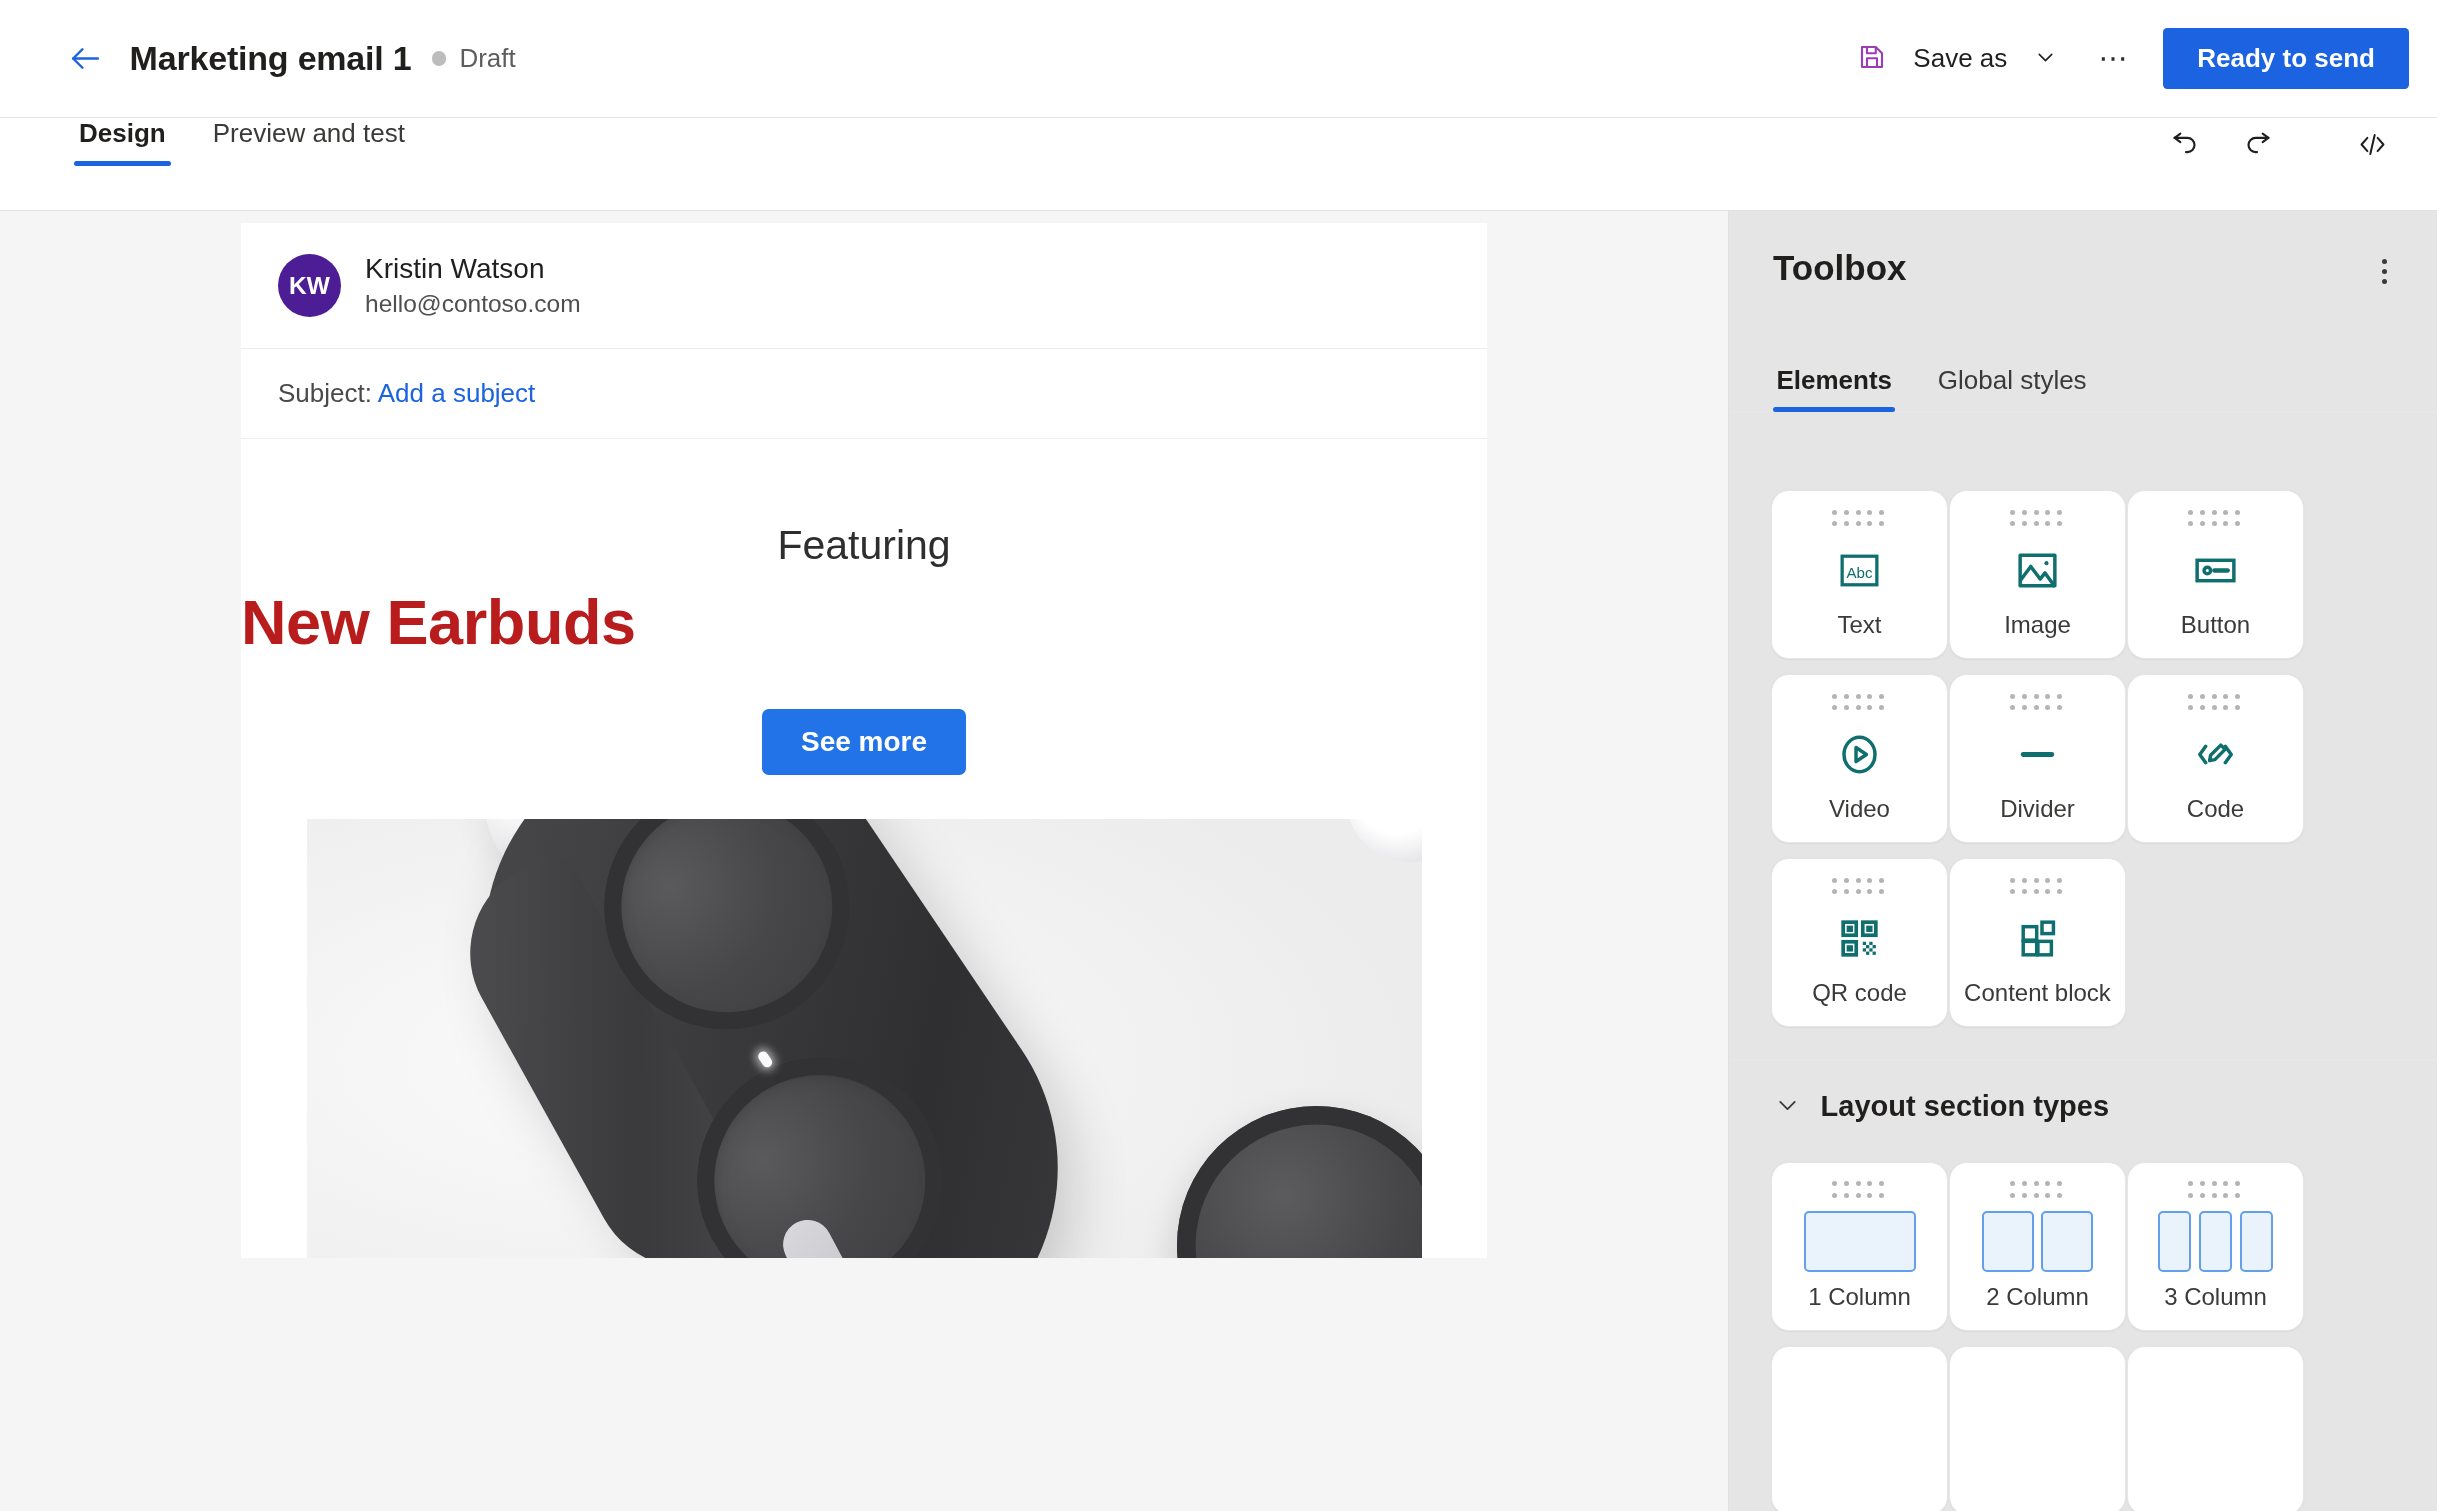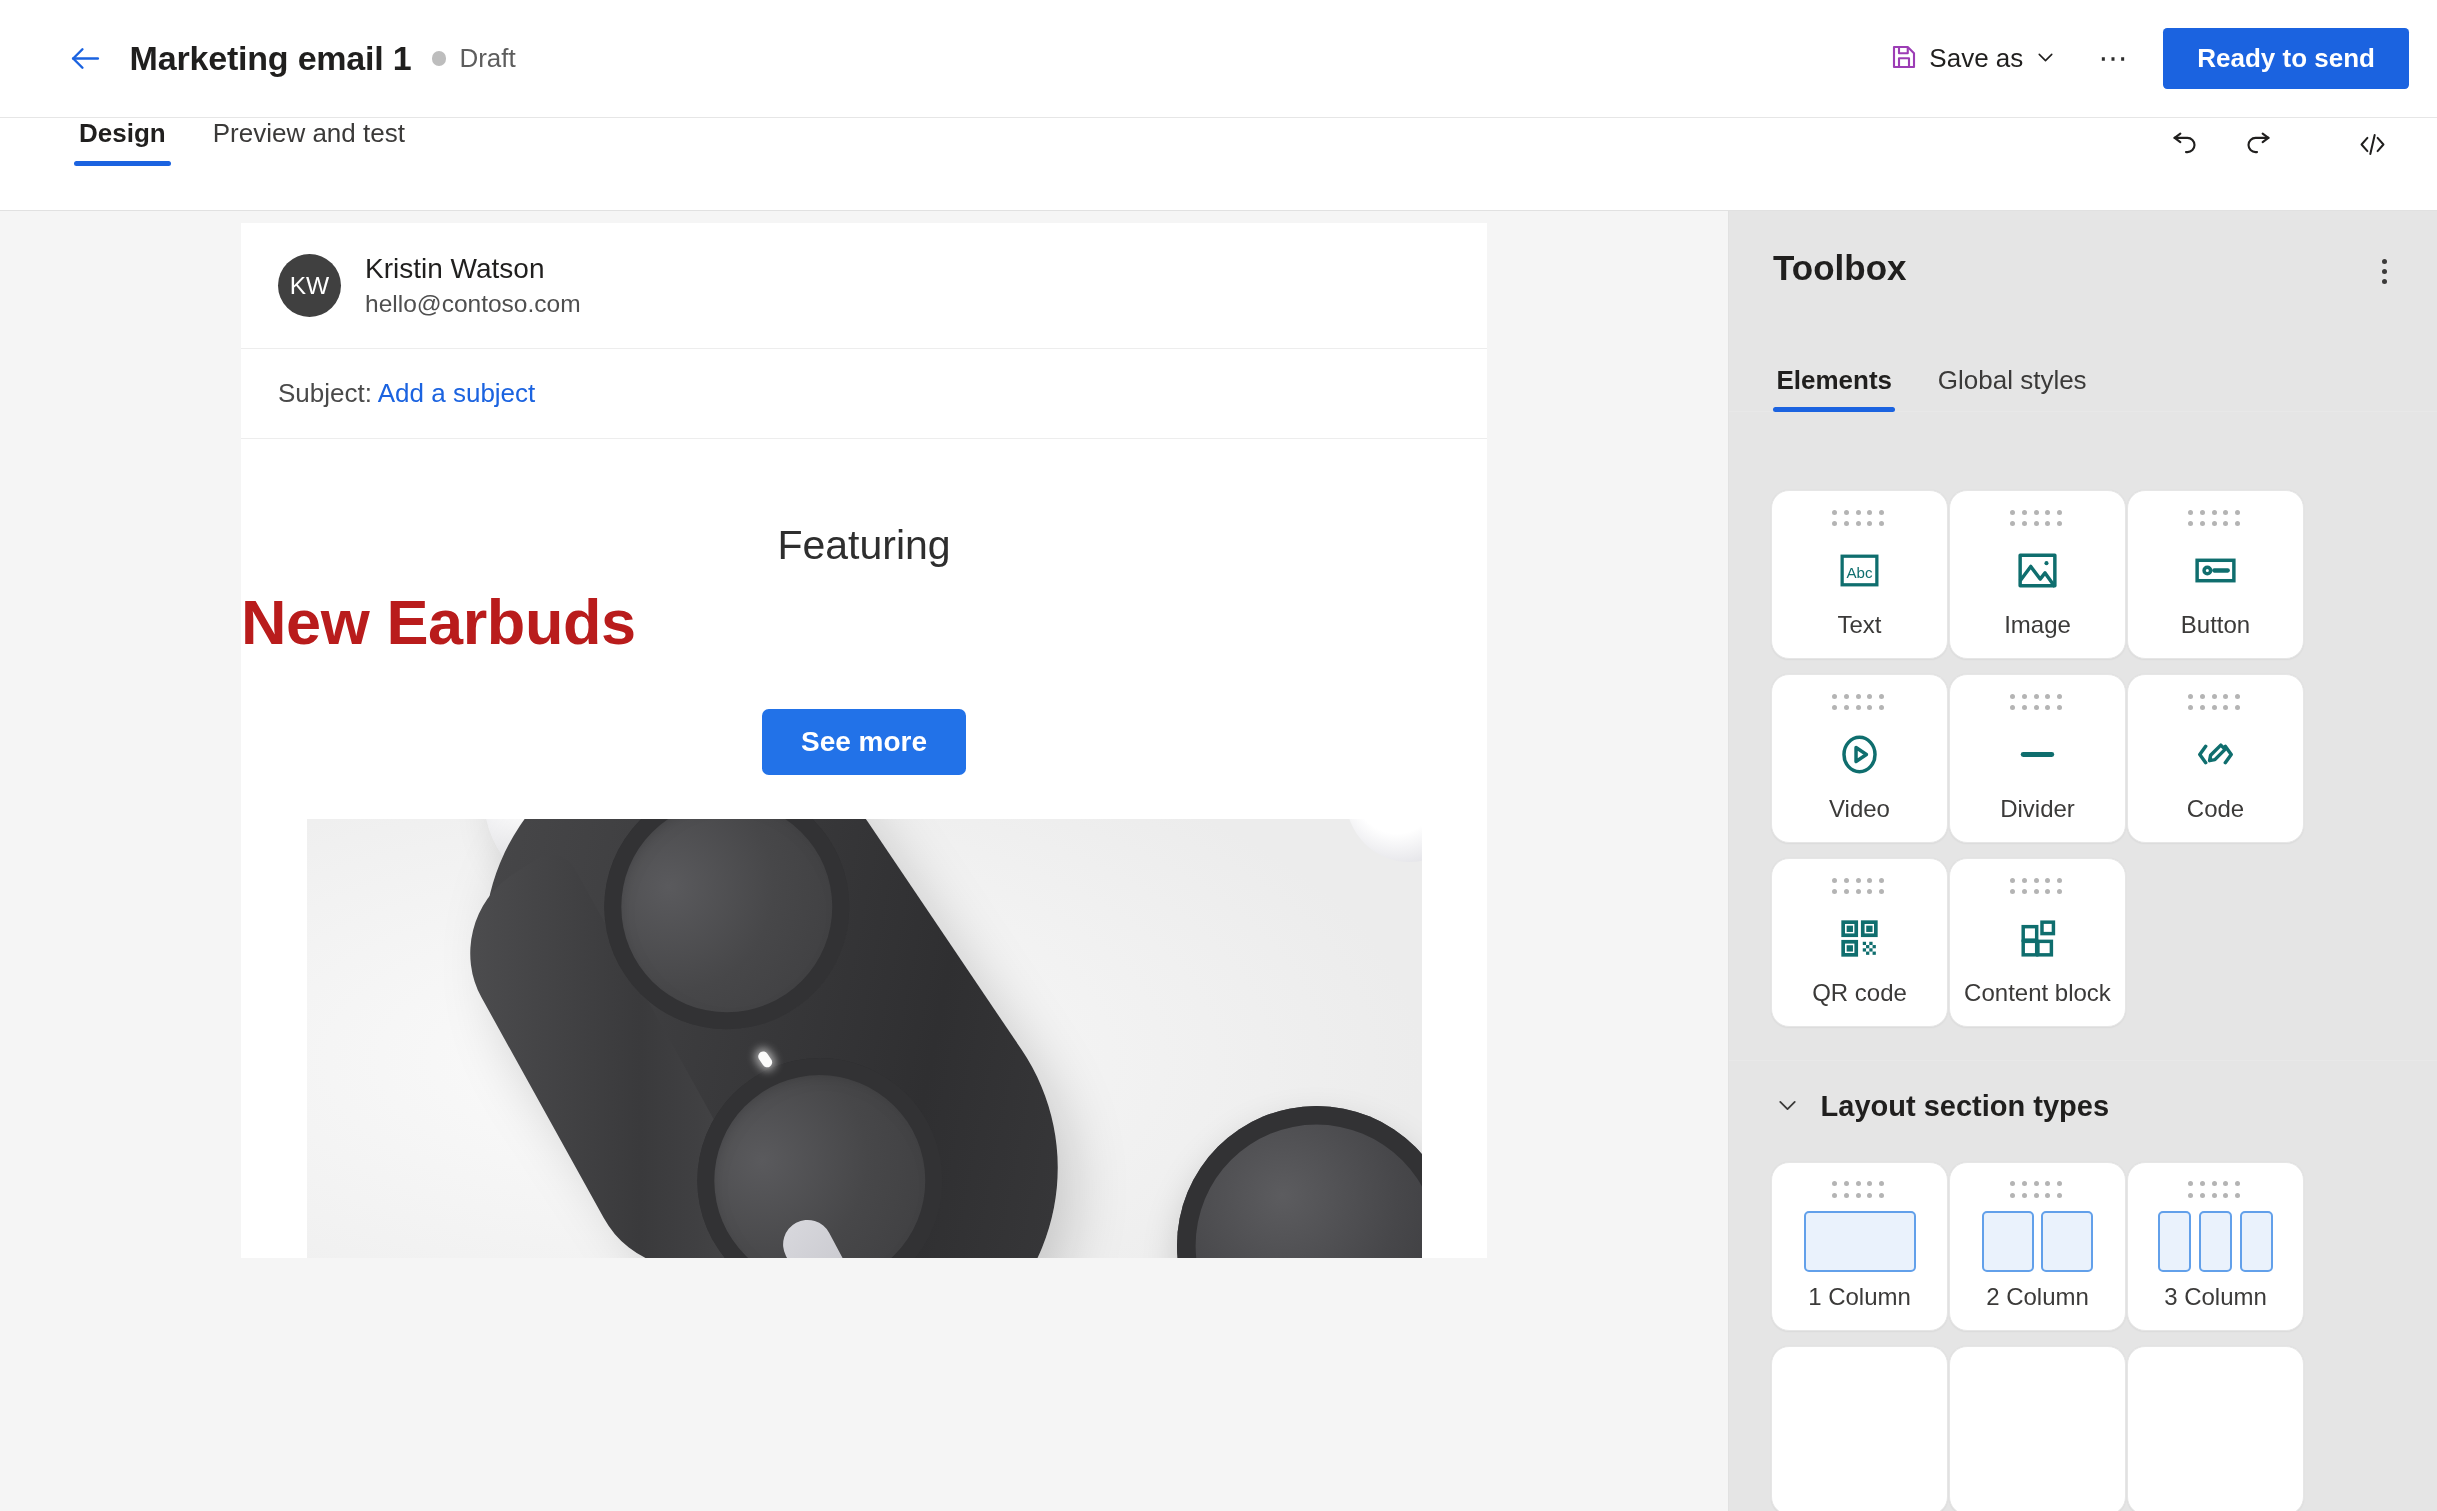--- a/index.html
+++ b/index.html
@@ -31,21 +31,21 @@
   }
   .status-dot {
     width: 14.4px; height: 14.4px; border-radius: 50%;
     background: #bdbdbd; margin-left: 20px; flex: 0 0 auto;
   }
   .status-text {
     font-size: 26px; color: #5d5d5d; margin-left: 13.5px; white-space: nowrap;
   }
   .cmd-right { margin-left: auto; display: flex; align-items: center; }
   .saveas {
-    display: flex; align-items: center; gap: 10px;
+    display: flex; align-items: center; gap: 26px;
     padding: 10px 15px; cursor: pointer; border-radius: 3.4px;
   }
   .saveas-label { font-size: 26px; color: #201f1e; white-space: nowrap; }
   .ellipsis-btn {
     width: 51px; height: 51px; margin-left: 15px;
     display: flex; align-items: center; justify-content: center;
     cursor: pointer; border-radius: 3.4px;
     font-size: 29px; color: #2b2b2b; letter-spacing: 1.7px; line-height: 0.4;
   }
   .primary-btn {
@@ -96,23 +96,23 @@
   .email-card {
     width: 1246px; margin: 0 auto; background: #fff;
   }
   .sender-row {
     display: flex; align-items: center;
     padding: 30px 37px 30px 37px;
     border-bottom: 0.8px solid #ededed;
   }
   .avatar {
     width: 63px; height: 63px; border-radius: 50%;
-    background: #404040; color: #fff;
+    background: #4c1d95; color: #fff;
     display: flex; align-items: center; justify-content: center;
-    font-size: 24.5px; font-weight: 400; flex: 0 0 auto;
+    font-size: 24.5px; font-weight: 700; flex: 0 0 auto;
   }
   .sender-meta { margin-left: 24px; display: flex; flex-direction: column; gap: 5px; }
   .sender-name { font-size: 28px; color: #201f1e; }
   .sender-mail { font-size: 24.5px; color: #4f4f4f; }
   .subject-row {
     padding: 29px 37px; border-bottom: 0.8px solid #ededed;
     font-size: 26px; color: #4a4a4a;
   }
   .subject-link { color: #1b63e0; cursor: pointer; }
 

